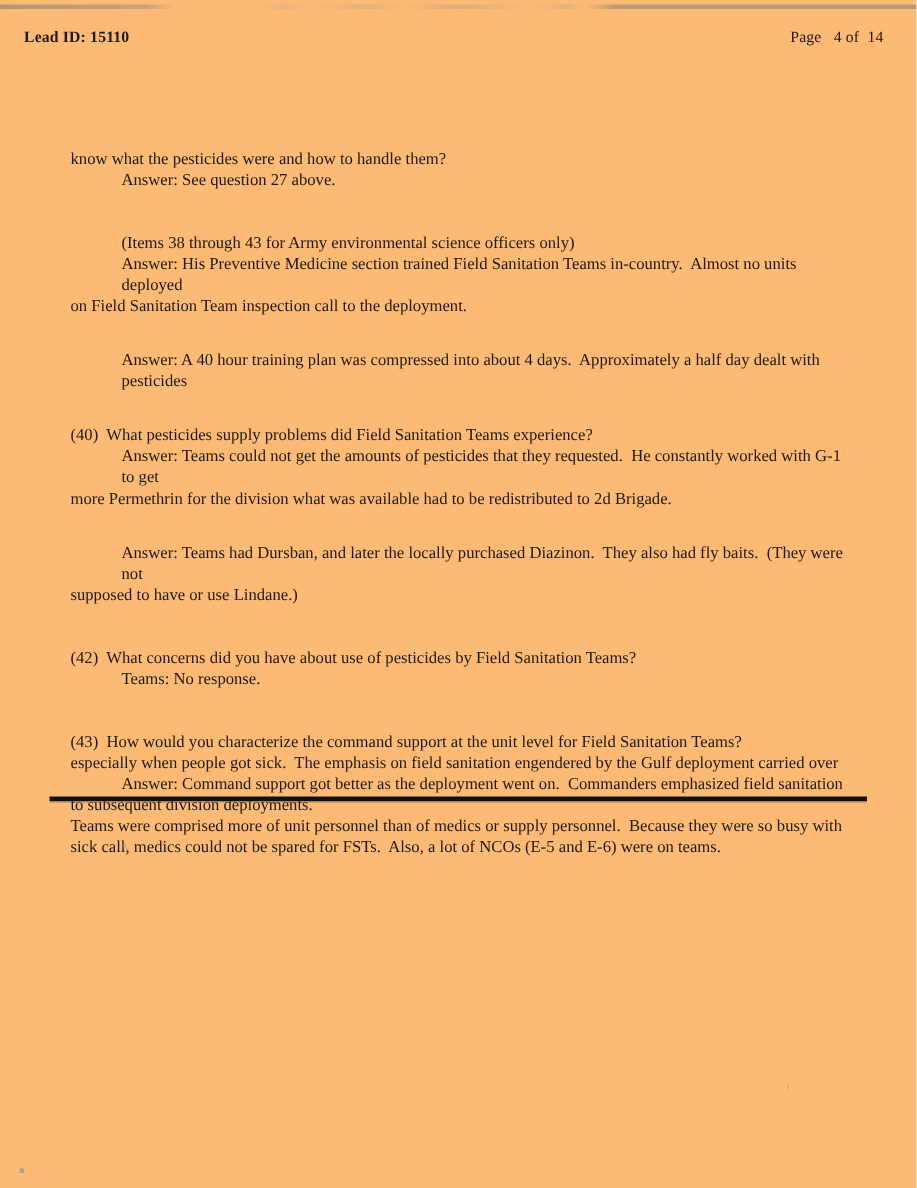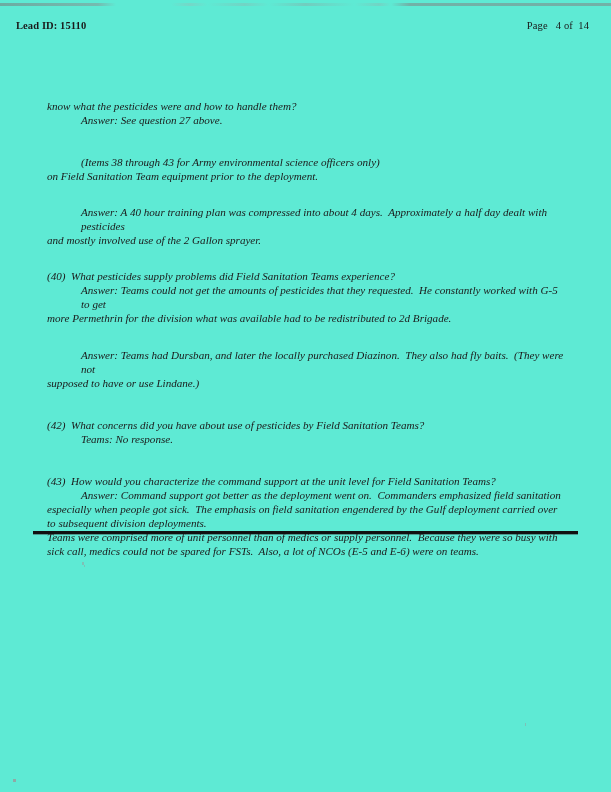--- a/index.html
+++ b/index.html
@@ -9,21 +9,21 @@
     background: #ffffff;
   }
   body {
     font-family: "Liberation Serif", "DejaVu Serif", serif;
     color: #1a1a1a;
   }
   .page {
     position: relative;
     width: 611px;
     height: 792px;
-    background: #5eead4;
+    background: #fdba74;
     overflow: hidden;
     box-sizing: border-box;
   }
 
   
   .scan-artifact-top {
     position: absolute;
     top: 3px;
     left: 0;
     width: 611px;
@@ -73,21 +73,21 @@
     width: 518px;
     font-size: 11.1px;
     line-height: 14.05px;
     text-align: left;
   }
 
   .block { margin: 0 0 0 0; }
   .block + .block { margin-top: 14px; }
   .block.tight + .block.tight { margin-top: 0; }
 
-  .line { margin: 0; padding: 0; white-space: pre-wrap; font-style: italic; }
+  .line { margin: 0; padding: 0; white-space: pre-wrap; }
   
   .line.indent { padding-left: 6px; margin-left: 28px; }
   .gap-md { height: 22px; }
   .gap-lg { height: 28px; }
 
   
   .bottom-rule {
     position: absolute;
     left: 33px;
     top: 531px;
@@ -131,35 +131,35 @@
       <p class="line indent">Answer: See question 27 above.</p>
     </div>
 
     <div class="gap-lg"></div>
 
     <div class="block tight">
       <p class="line indent">(Items 38 through 43 for Army environmental science officers only)</p>
     </div>
 
     <div class="block tight">
-      <p class="line">on Field Sanitation Team equipment prior to the deployment.</p>
+      <p class="line indent">Answer: His Preventive Medicine section trained Field Sanitation Teams in-country.  Almost no units deployed</p>
+      <p class="line">on Field Sanitation Team inspection call to the deployment.</p>
     </div>
 
     <div class="gap-md"></div>
 
     <div class="block tight">
       <p class="line indent">Answer: A 40 hour training plan was compressed into about 4 days.  Approximately a half day dealt with pesticides</p>
-      <p class="line">and mostly involved use of the 2 Gallon sprayer.</p>
     </div>
 
     <div class="gap-md"></div>
 
     <div class="block tight">
       <p class="line">(40)  What pesticides supply problems did Field Sanitation Teams experience?</p>
-      <p class="line indent">Answer: Teams could not get the amounts of pesticides that they requested.  He constantly worked with G-5 to get</p>
+      <p class="line indent">Answer: Teams could not get the amounts of pesticides that they requested.  He constantly worked with G-1 to get</p>
       <p class="line">more Permethrin for the division what was available had to be redistributed to 2d Brigade.</p>
     </div>
 
     <div class="gap-md"></div>
 
     <div class="block tight">
       <p class="line indent">Answer: Teams had Dursban, and later the locally purchased Diazinon.  They also had fly baits.  (They were not</p>
       <p class="line">supposed to have or use Lindane.)</p>
     </div>
 
@@ -167,22 +167,22 @@
 
     <div class="block tight">
       <p class="line">(42)  What concerns did you have about use of pesticides by Field Sanitation Teams?</p>
       <p class="line indent">Teams: No response.</p>
     </div>
 
     <div class="gap-lg"></div>
 
     <div class="block tight">
       <p class="line">(43)  How would you characterize the command support at the unit level for Field Sanitation Teams?</p>
+      <p class="line">especially when people got sick.  The emphasis on field sanitation engendered by the Gulf deployment carried over</p>
       <p class="line indent">Answer: Command support got better as the deployment went on.  Commanders emphasized field sanitation</p>
-      <p class="line">especially when people got sick.  The emphasis on field sanitation engendered by the Gulf deployment carried over</p>
       <p class="line">to subsequent division deployments.</p>
       <p class="line">Teams were comprised more of unit personnel than of medics or supply personnel.  Because they were so busy with</p>
       <p class="line">sick call, medics could not be spared for FSTs.  Also, a lot of NCOs (E-5 and E-6) were on teams.</p>
     </div>
 
   </div>
 
   <div class="bottom-rule"></div>
 
   <span class="speckle" style="left:82px; top:562px; width:2px; height:3px;"></span>

